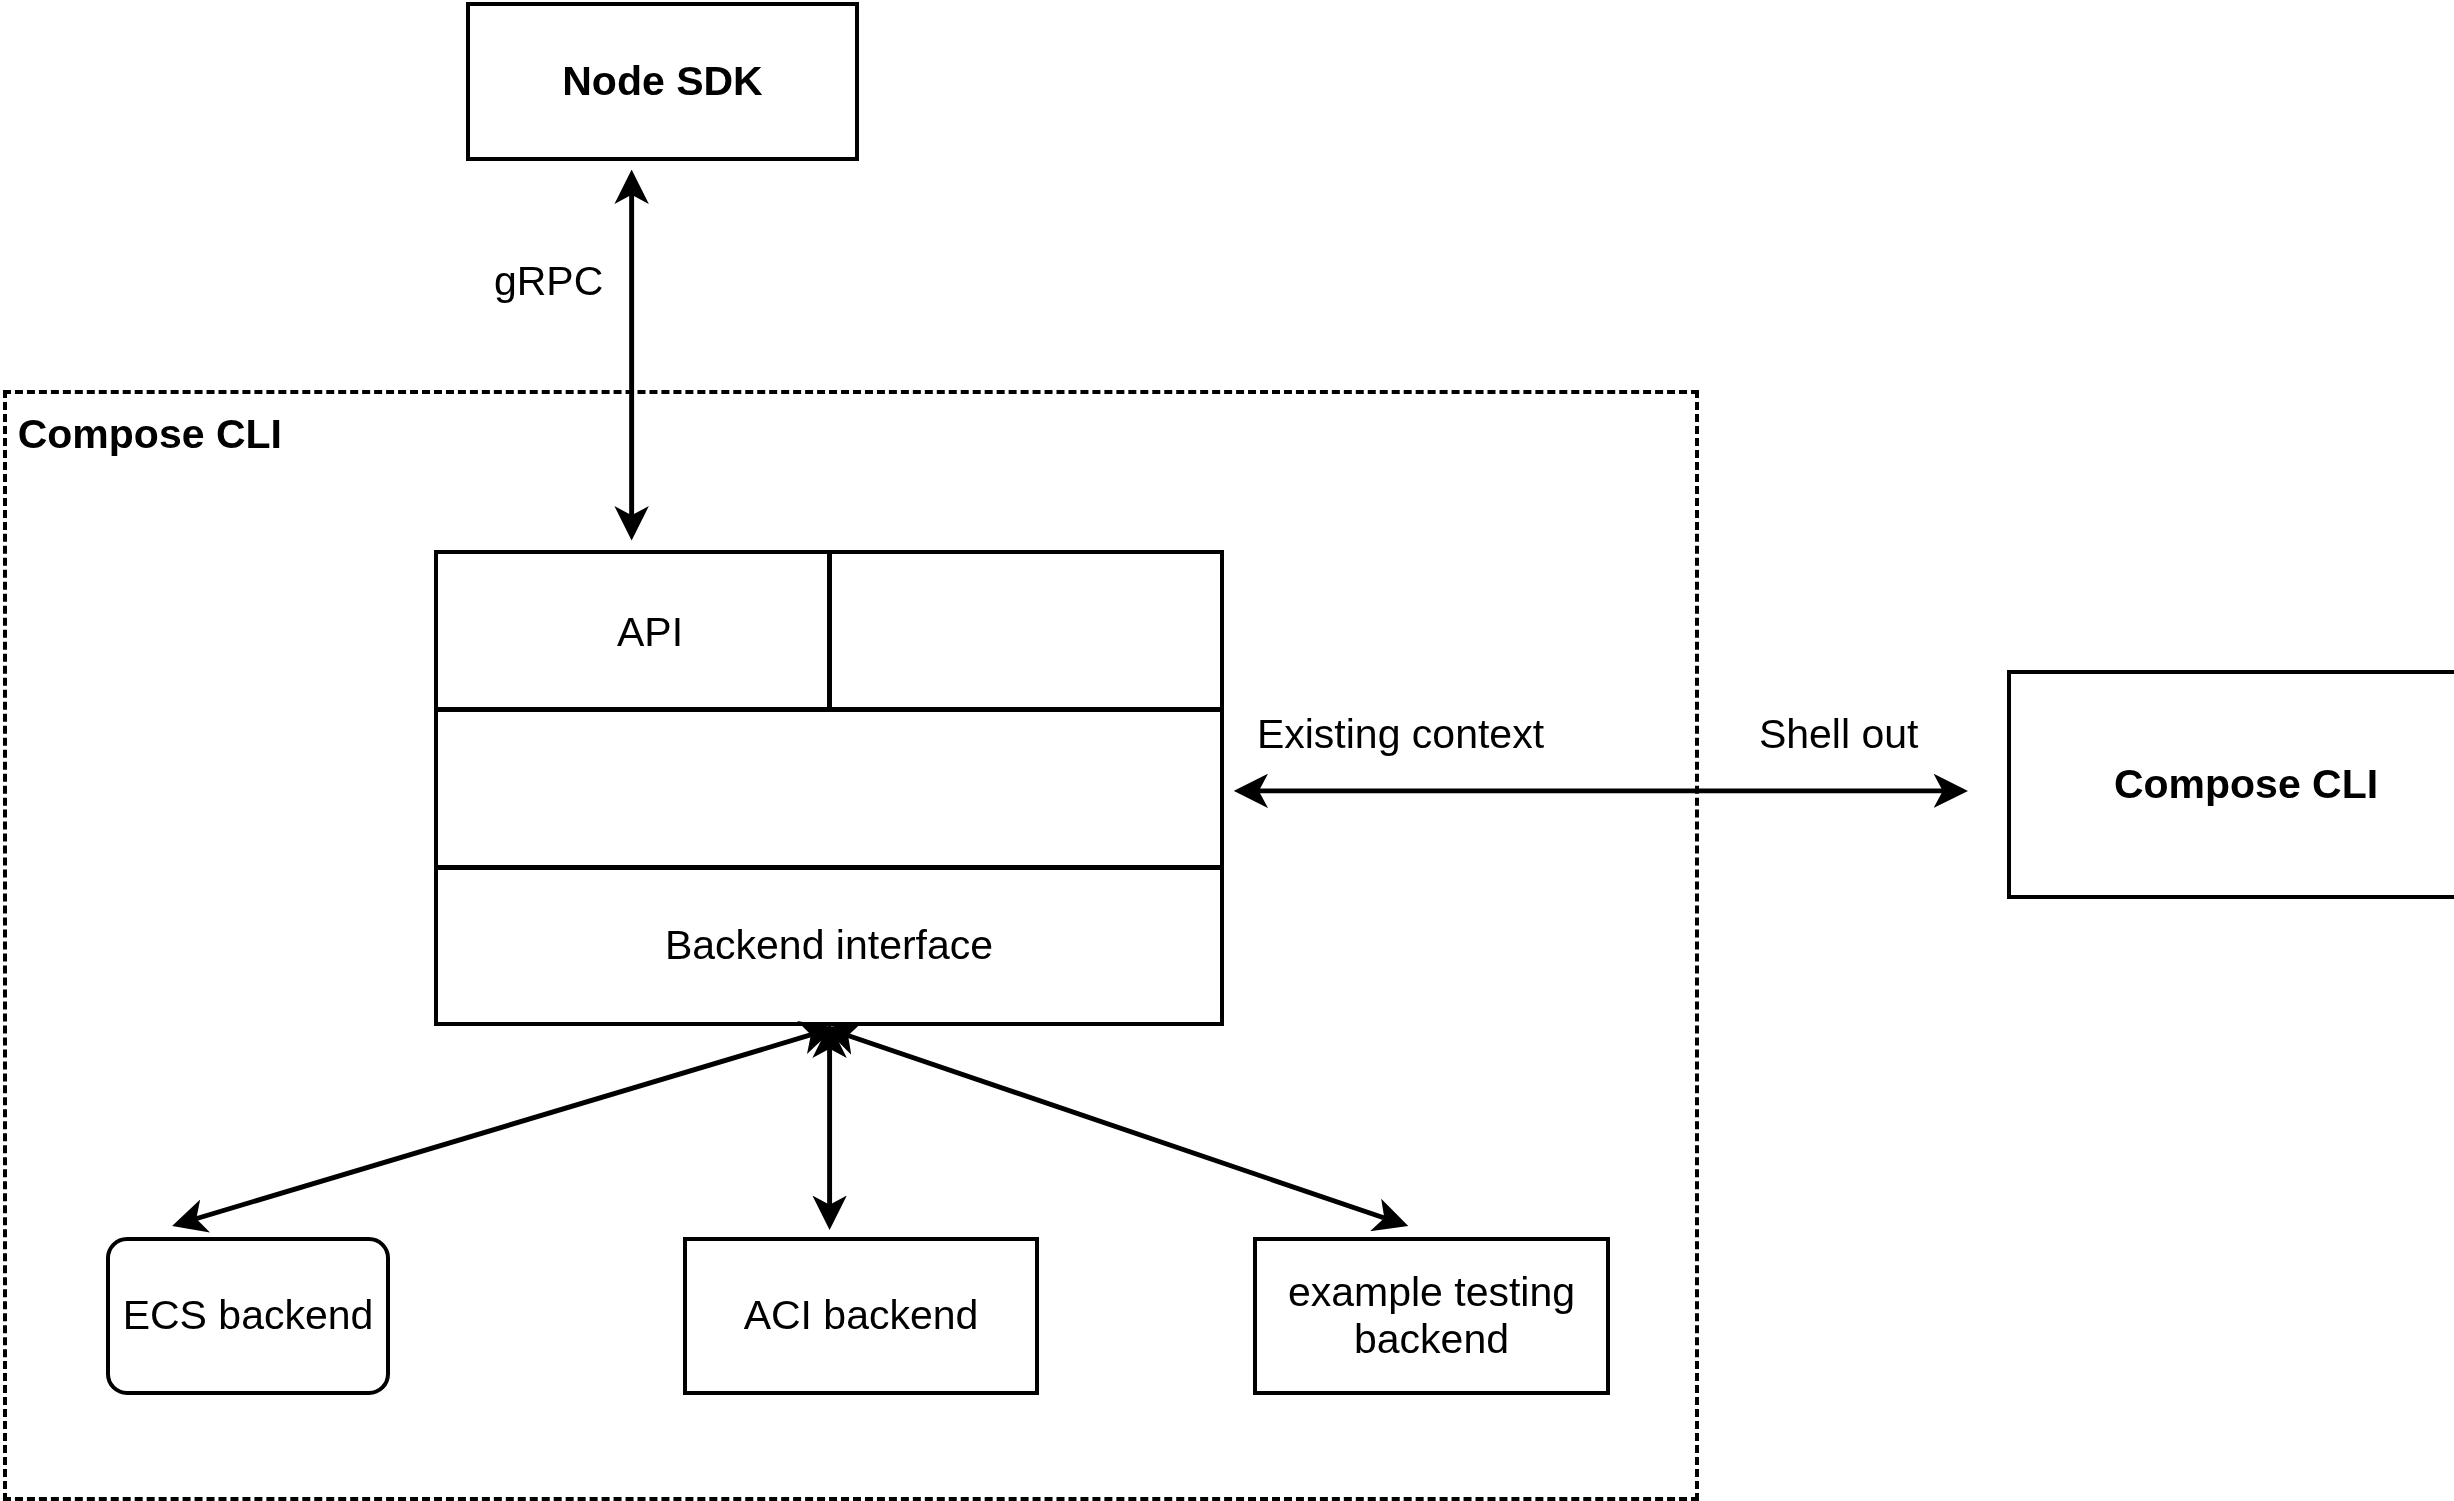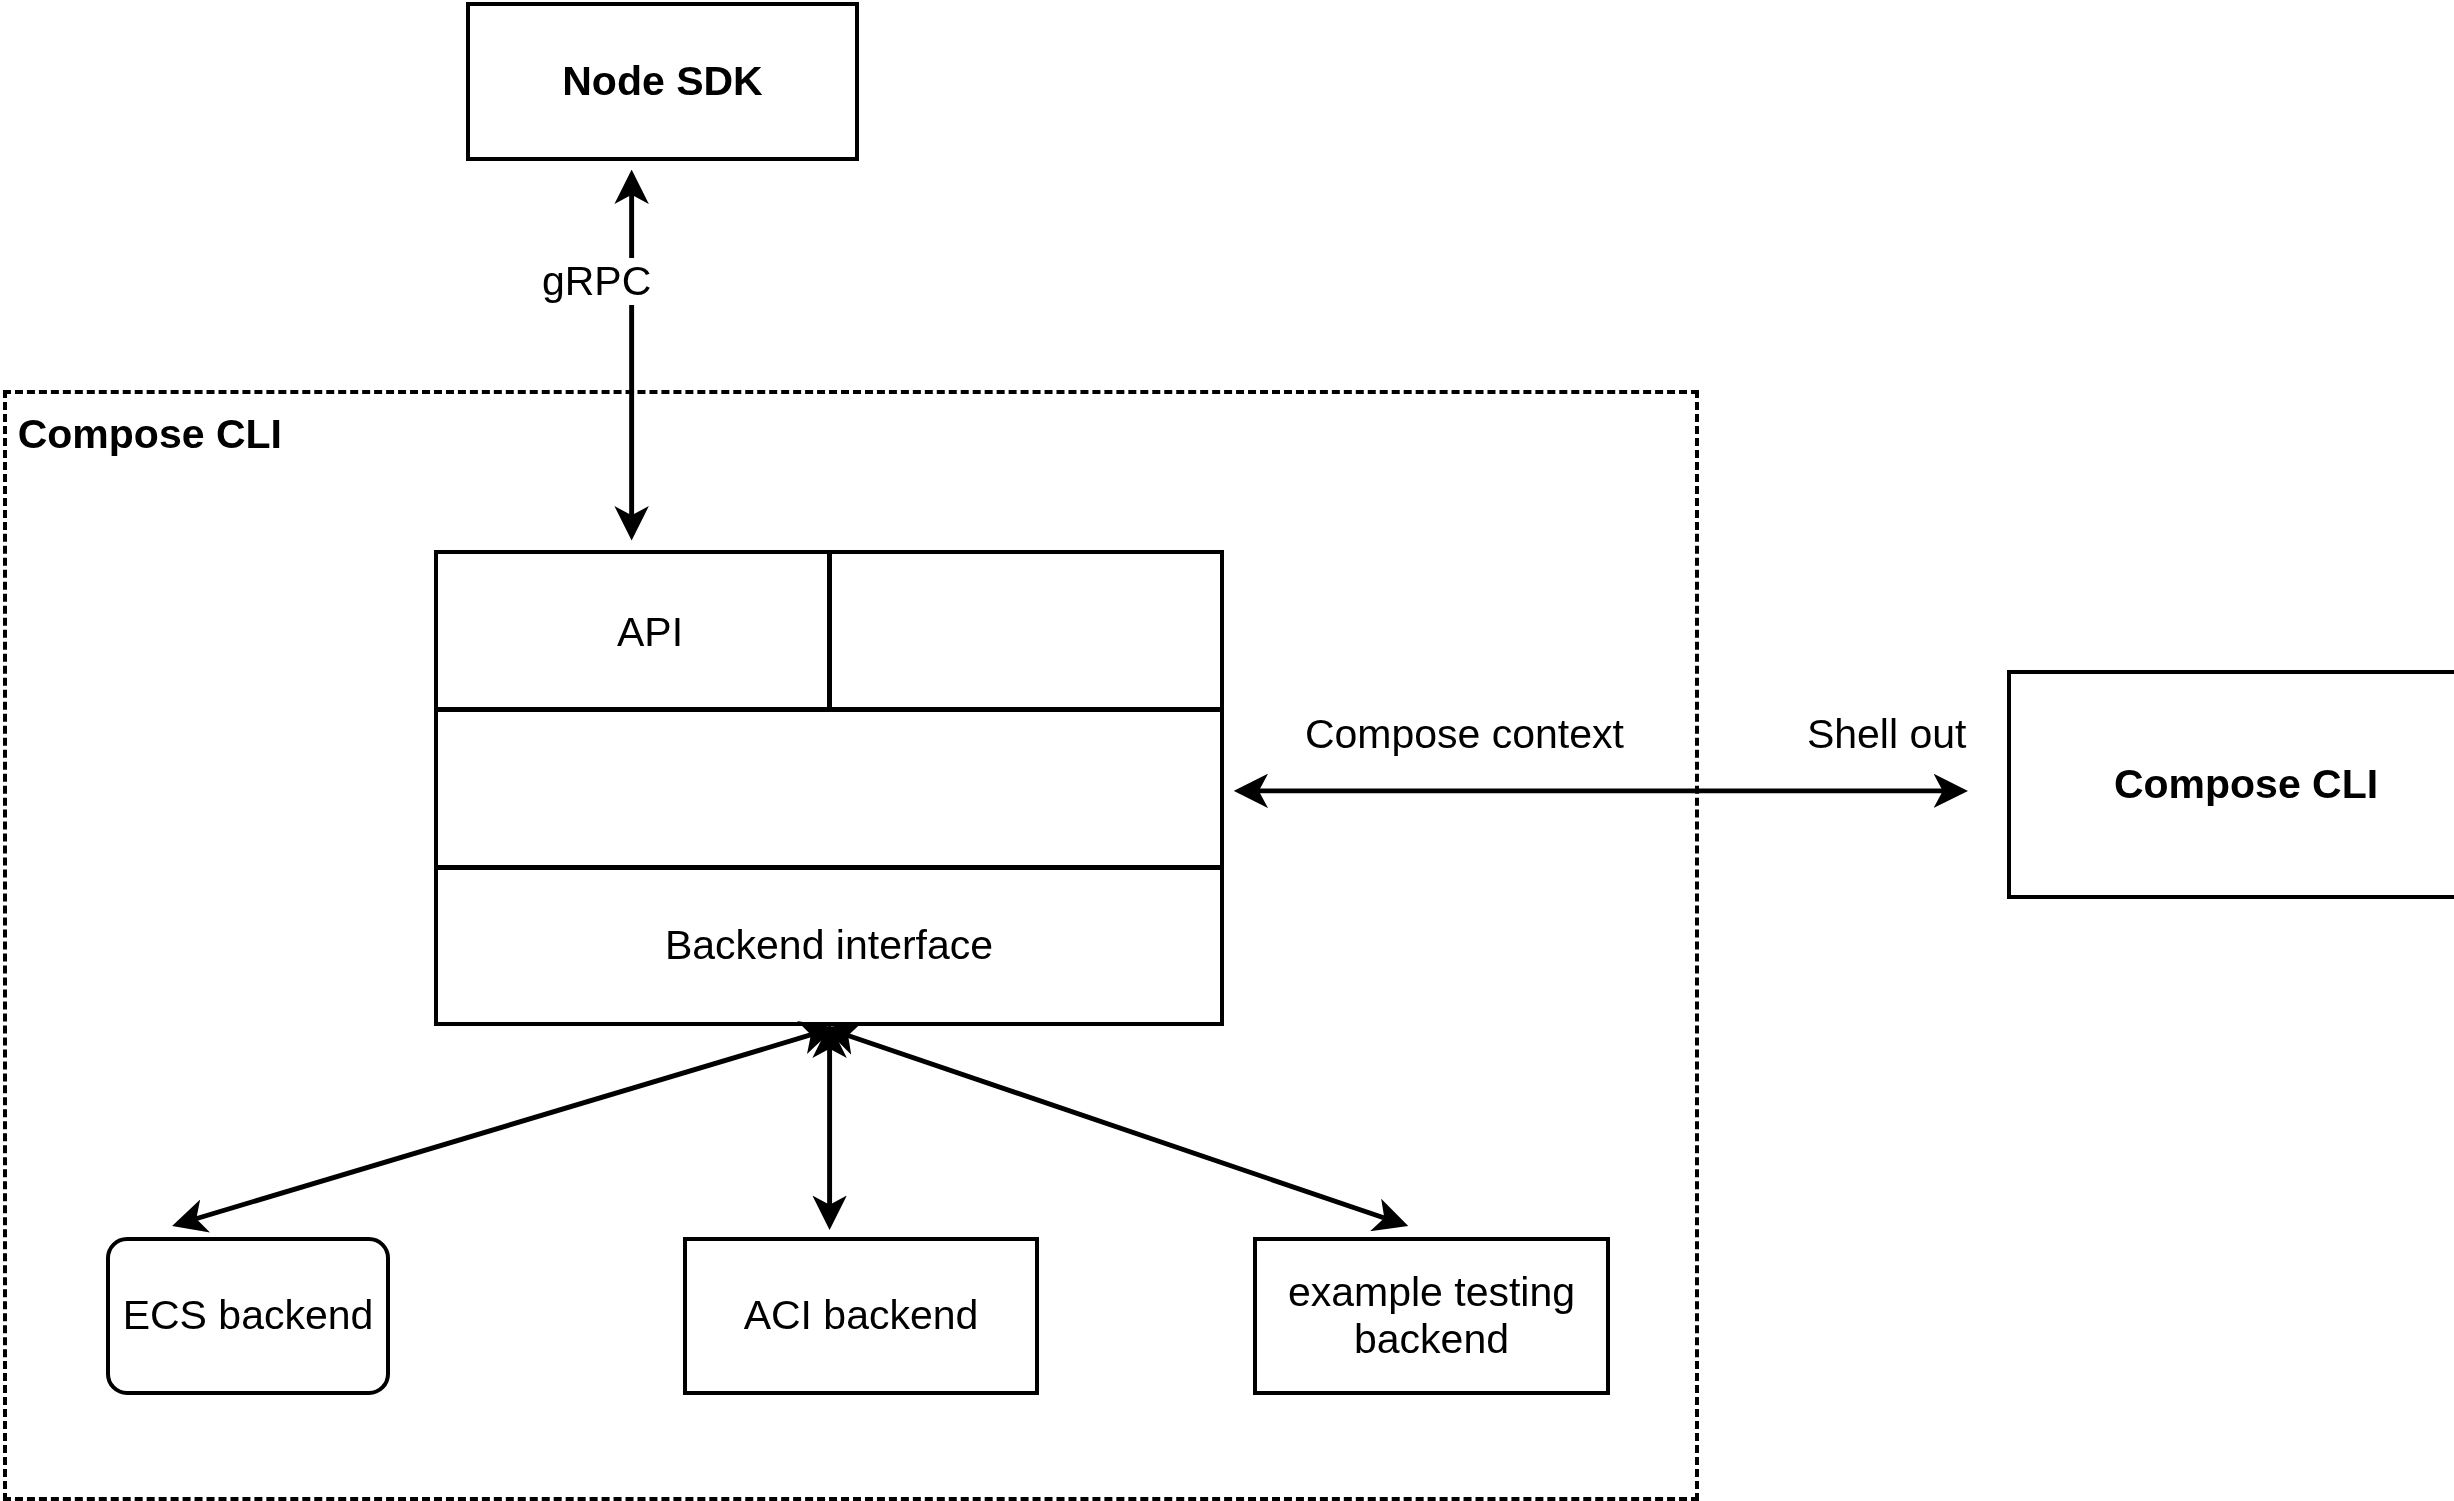--- a/index.html
+++ b/index.html
@@ -71,21 +71,20 @@
     position: absolute;
     background: #000000;
   }
   .edge-label {
     position: absolute;
     font-size: 41px;
     color: #000000;
     white-space: nowrap;
     background: #ffffff;
     padding: 0 3.9px;
-    margin-left: 48px;
   }
 </style>
 </head>
 <body>
 
 <div id="canvas">
 
   <div class="group-box" style="left:3px; top:390px; width:1696px; height:1111px;"></div>
   <div class="group-title" style="left:17.7px; top:411px;">Compose CLI</div>
 
@@ -122,17 +121,17 @@
     <line x1="1258" y1="803" x2="1992" y2="803" stroke="#000000" stroke-width="5" marker-start="url(#arrowStart)" marker-end="url(#arrowEnd)"></line>
 
     <line x1="842" y1="1045" x2="180" y2="1243" stroke="#000000" stroke-width="5" marker-start="url(#arrowStart)" marker-end="url(#arrowEnd)"></line>
 
     <line x1="842" y1="1045" x2="842" y2="1243" stroke="#000000" stroke-width="5" marker-start="url(#arrowStart)" marker-end="url(#arrowEnd)"></line>
 
     <line x1="842" y1="1045" x2="1424" y2="1243" stroke="#000000" stroke-width="5" marker-start="url(#arrowStart)" marker-end="url(#arrowEnd)"></line>
   </svg>
 
   <div class="edge-label" style="left:490px; top:258px;">gRPC</div>
-  <div class="edge-label" style="left:1253px; top:711px;">Compose context</div>
+  <div class="edge-label" style="left:1253px; top:711px;">Existing context</div>
   <div class="edge-label" style="left:1755px; top:711px;">Shell out</div>
 
 </div>
 
 
 </body></html>

